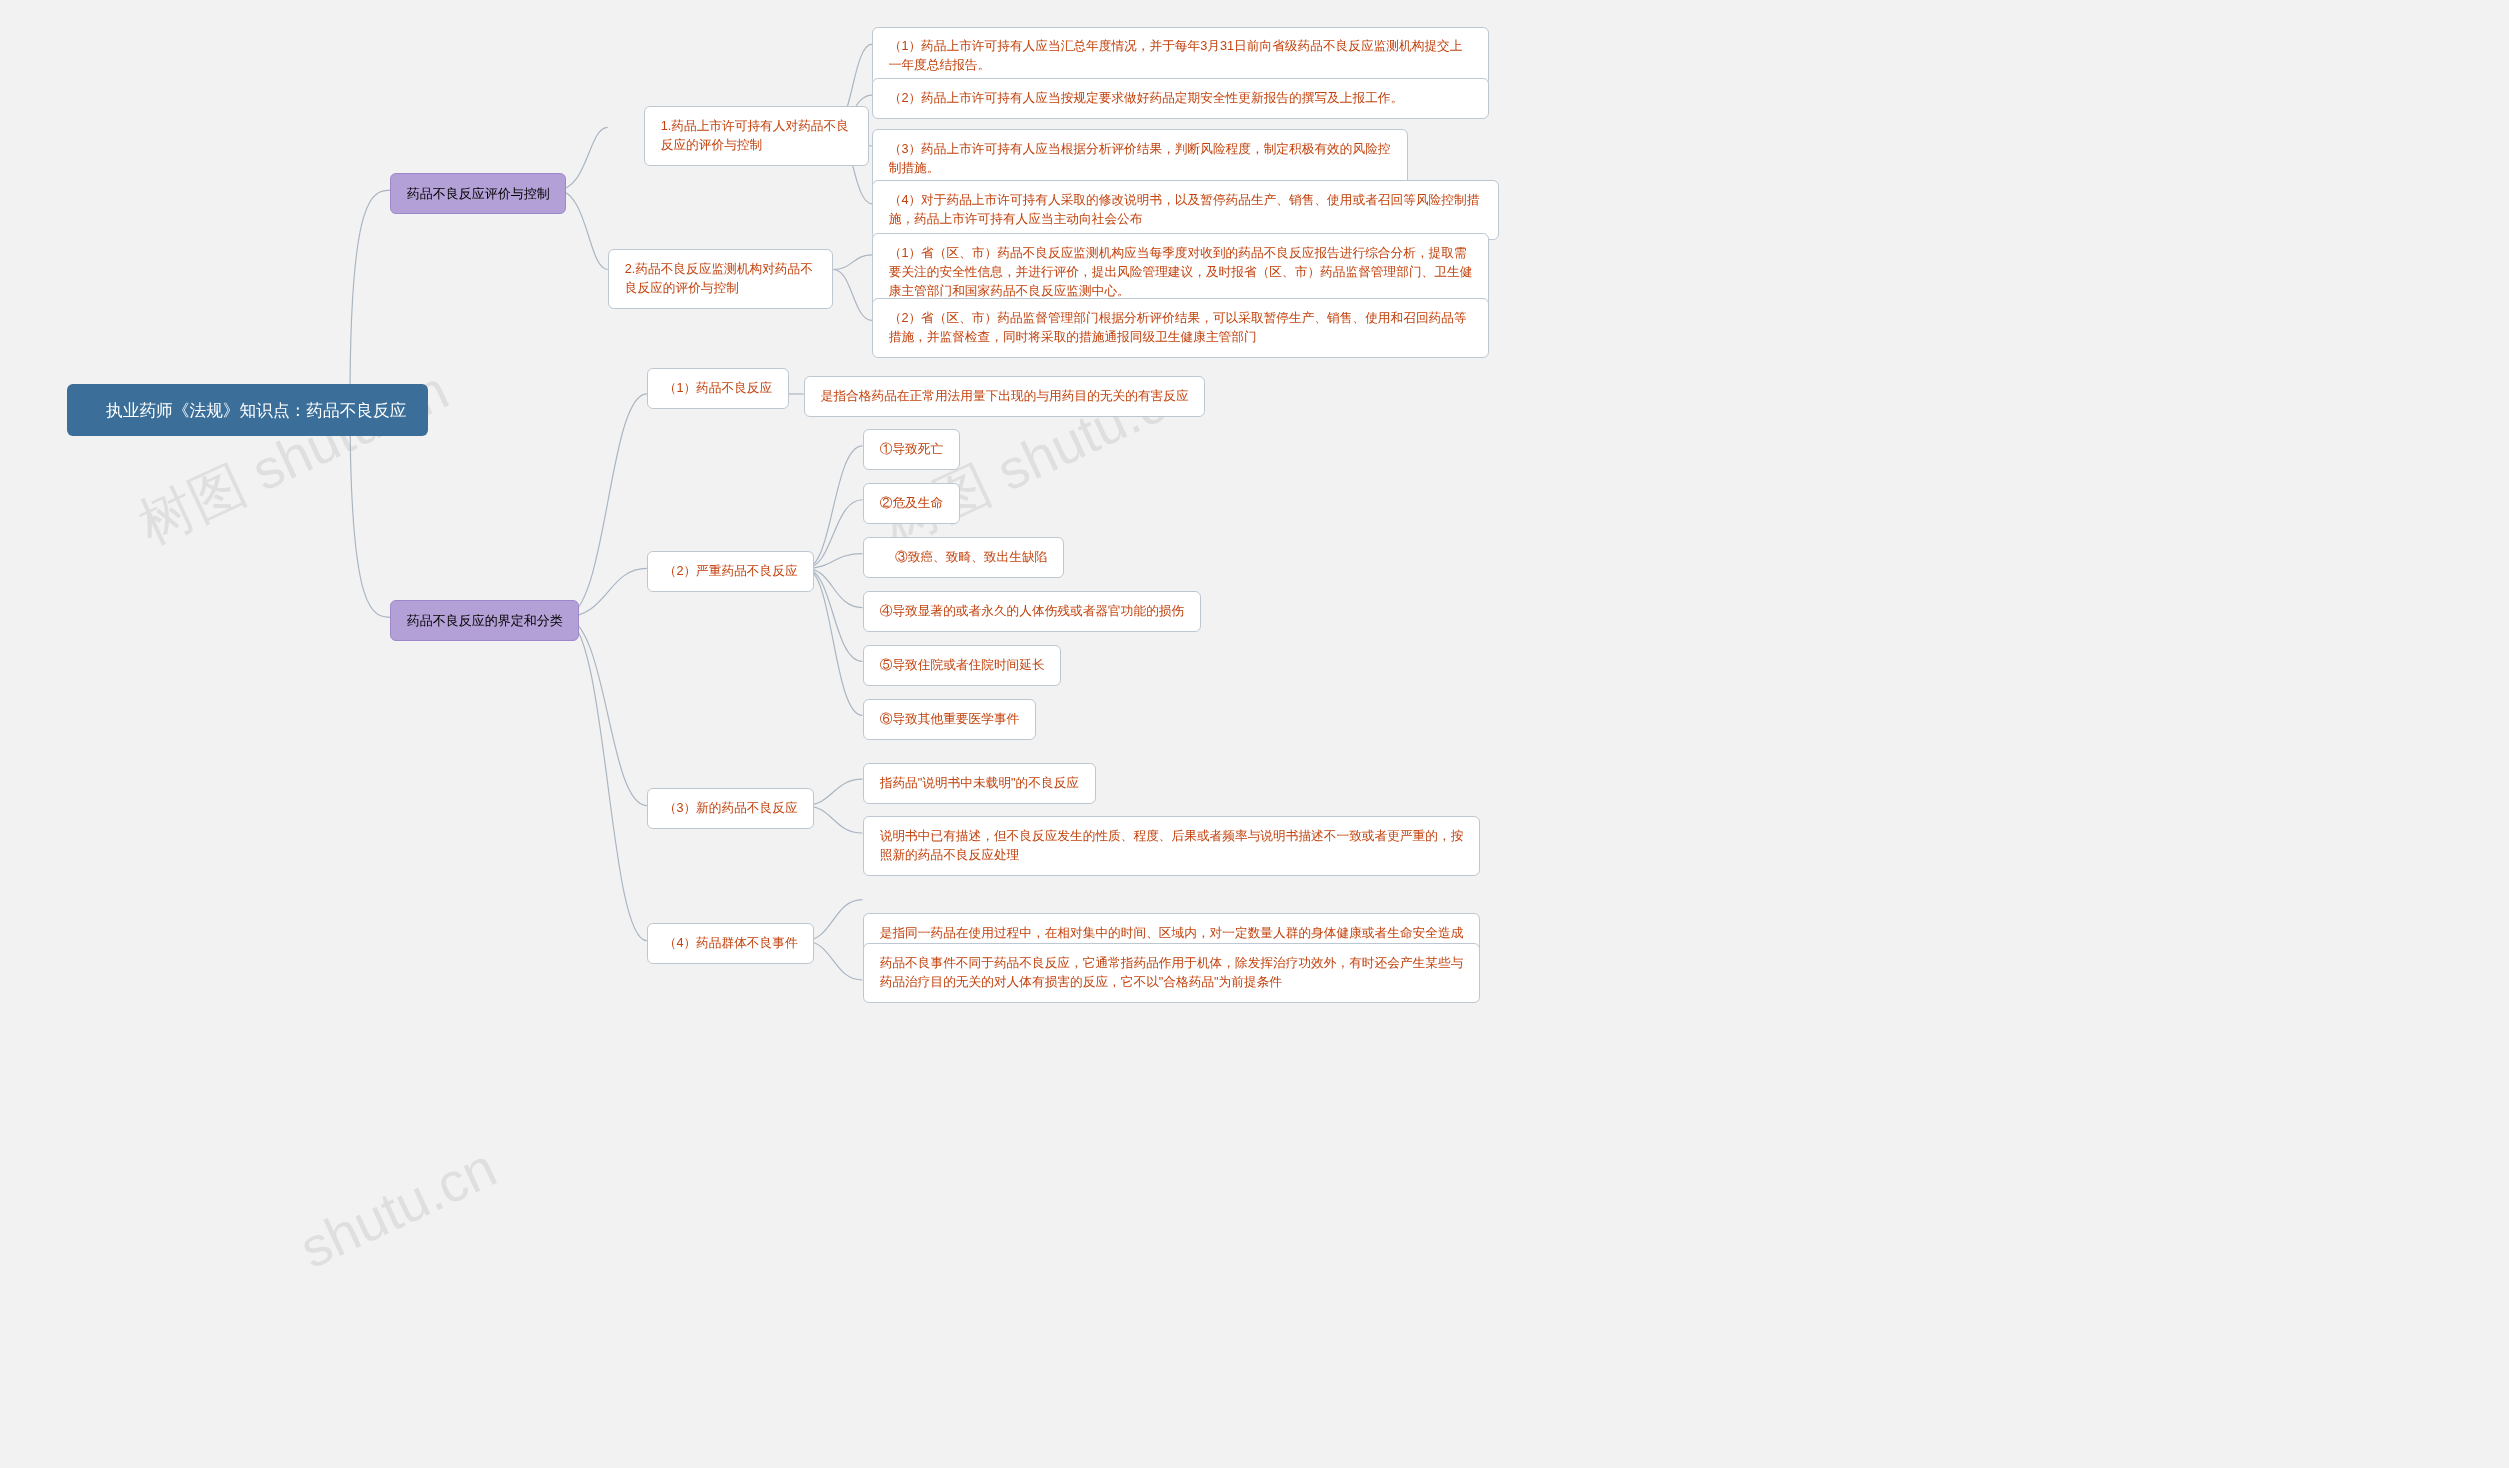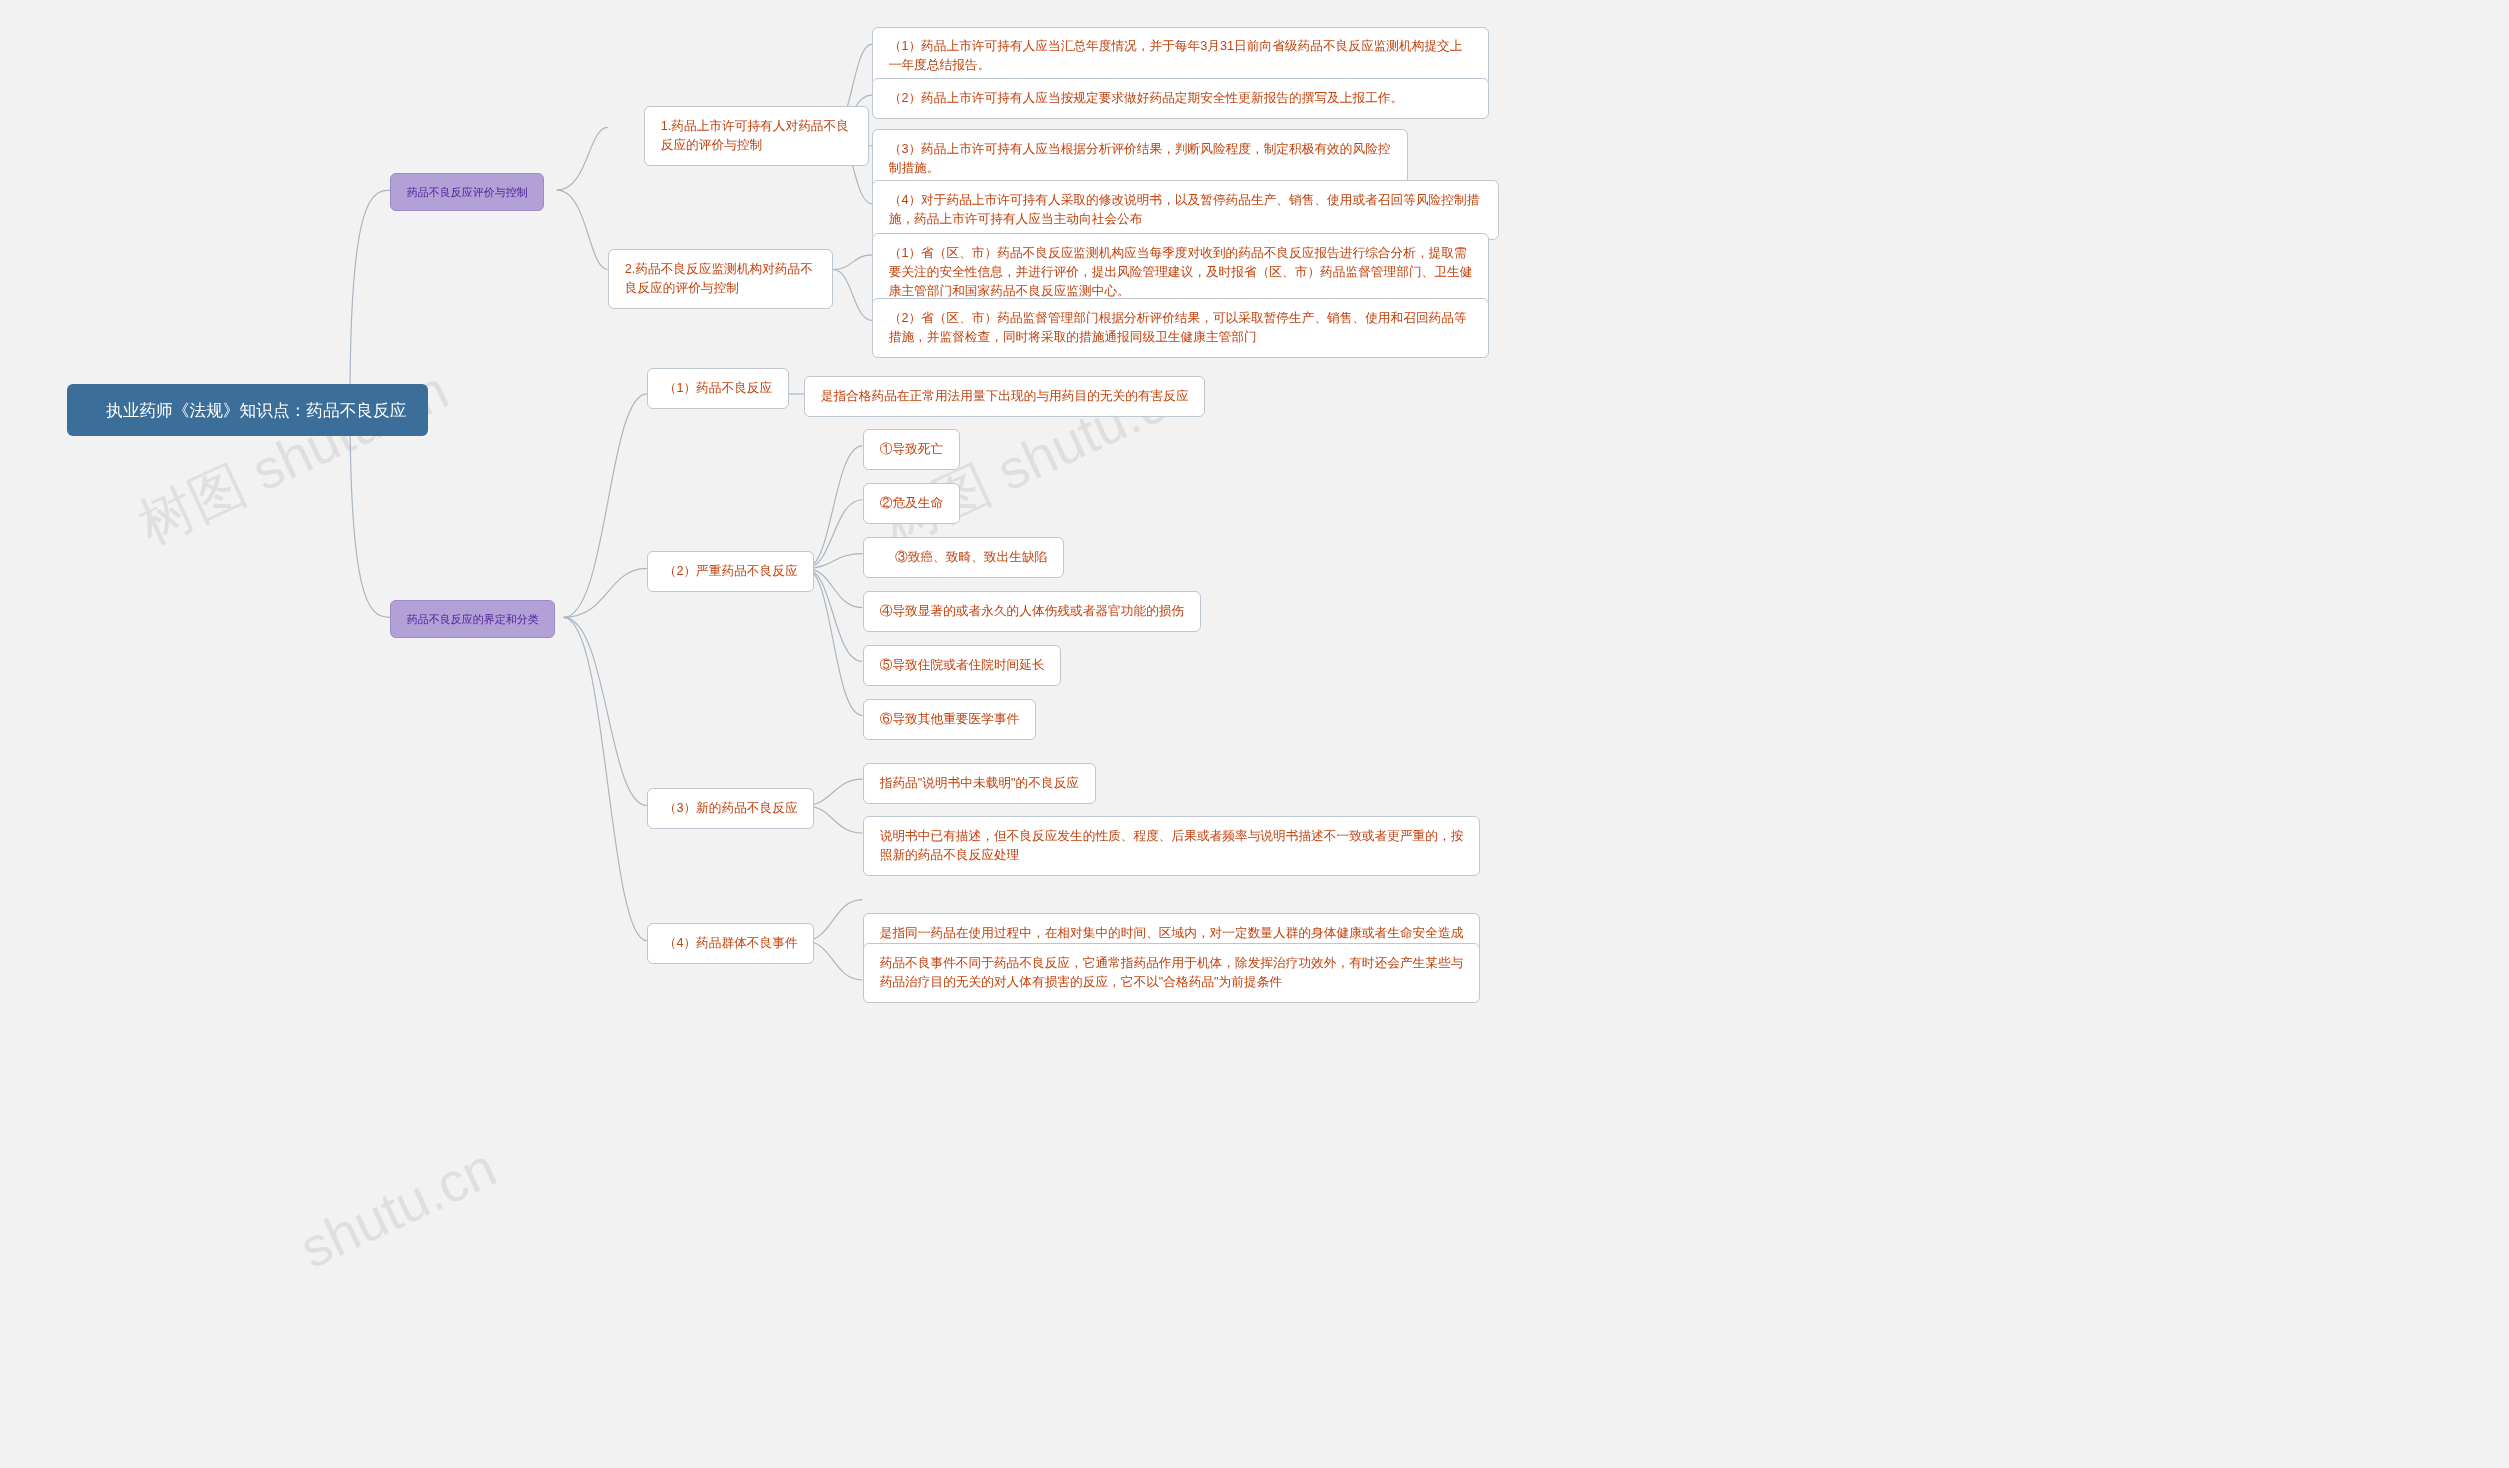--- a/index.html
+++ b/index.html
@@ -33,22 +33,22 @@
   }
   .node-root {
     background: #3b6e98;
     color: #fff;
     font-size: 16.7px;
     padding: 13.7px 21.6px;
   }
   .node-purple {
     background: #b3a0d6;
     border: 1px solid #9d88ca;
-    color: #4c1d95;
-    font-size: 11px;
+    color: #000000;
+    font-size: 13px;
   }
   .node-box {
     background: #fff;
     border: 1px solid #bcc7d1;
     color: #c2410c;
     font-size: 12.7px;
     max-width: 588px;
   }
   .node-box.wide { max-width: 627px; }
   svg.connectors {

